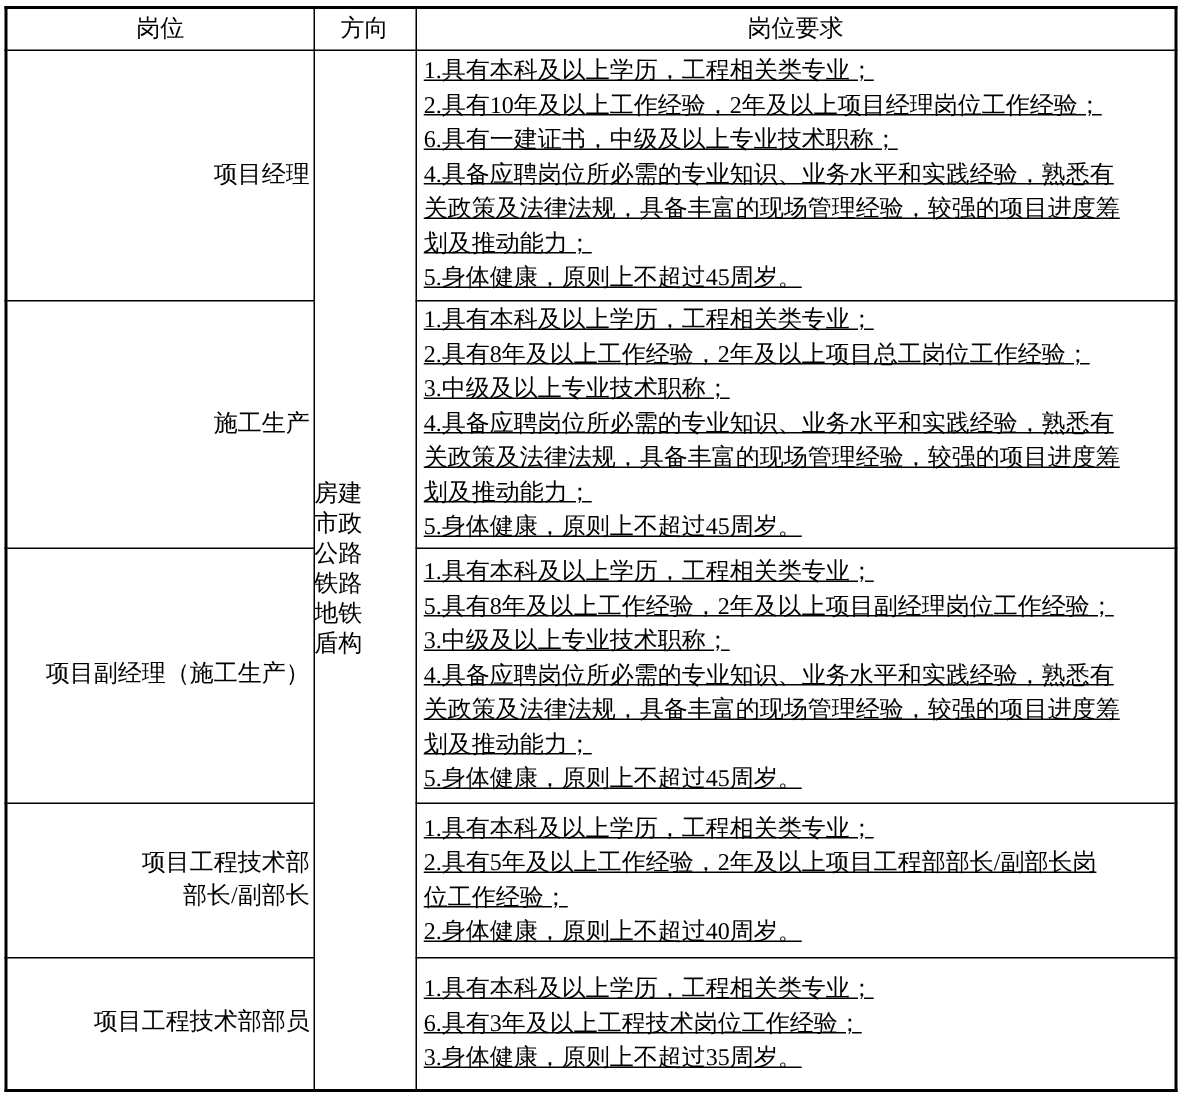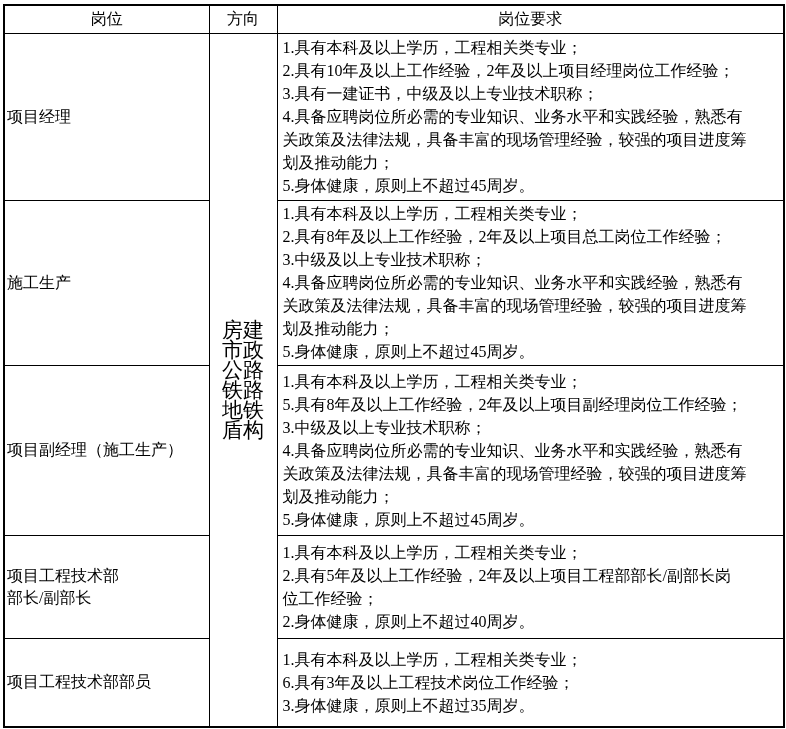--- a/index.html
+++ b/index.html
@@ -29,42 +29,42 @@
   tr.r3 { height: 170px; }
   tr.r4 { height: 103px; }
   tr.r5 { height: 89px; }
   th.hdr {
     font-weight: normal;
     font-size: 16px;
     text-align: center;
     vertical-align: middle;
   }
   td.pos {
-    text-align: left;
+    text-align: right;
     vertical-align: middle;
     font-size: 16px;
     line-height: 22px;
     white-space: pre-wrap;
     padding: 0 2px;
   }
   td.dir {
-    text-align: center;
     vertical-align: middle;
-    font-size: 21px;
+    font-size: 16px;
   }
   .dir-line { line-height: 20px; }
   td.req {
     vertical-align: middle;
     text-align: left;
     padding: 0 4px 0 5px;
   }
   .req-line {
     font-size: 16px;
     line-height: 23px;
     white-space: pre-wrap;
+    text-decoration: underline;
   }
 </style>
 </head>
 <body>
 
 <div class="sheet">
   <table class="job-table">
     <colgroup>
       <col class="c-pos">
       <col class="c-dir">
@@ -82,21 +82,21 @@
             <div class="dir-line">房建</div>
             <div class="dir-line">市政</div>
             <div class="dir-line">公路</div>
             <div class="dir-line">铁路</div>
             <div class="dir-line">地铁</div>
             <div class="dir-line">盾构</div>
           </td>
       <td class="req">
             <div class="req-line">1.具有本科及以上学历，工程相关类专业；</div>
             <div class="req-line">2.具有10年及以上工作经验，2年及以上项目经理岗位工作经验；</div>
-            <div class="req-line">3.具有一建证书，中级及以上专业技术职称；</div>
+            <div class="req-line">6.具有一建证书，中级及以上专业技术职称；</div>
             <div class="req-line">4.具备应聘岗位所必需的专业知识、业务水平和实践经验，熟悉有
 关政策及法律法规，具备丰富的现场管理经验，较强的项目进度筹
 划及推动能力；</div>
             <div class="req-line">5.身体健康，原则上不超过45周岁。</div>
           </td>
     </tr>
     <tr class="r2">
       <td class="pos">施工生产</td>
       <td class="req">
             <div class="req-line">1.具有本科及以上学历，工程相关类专业；</div>

